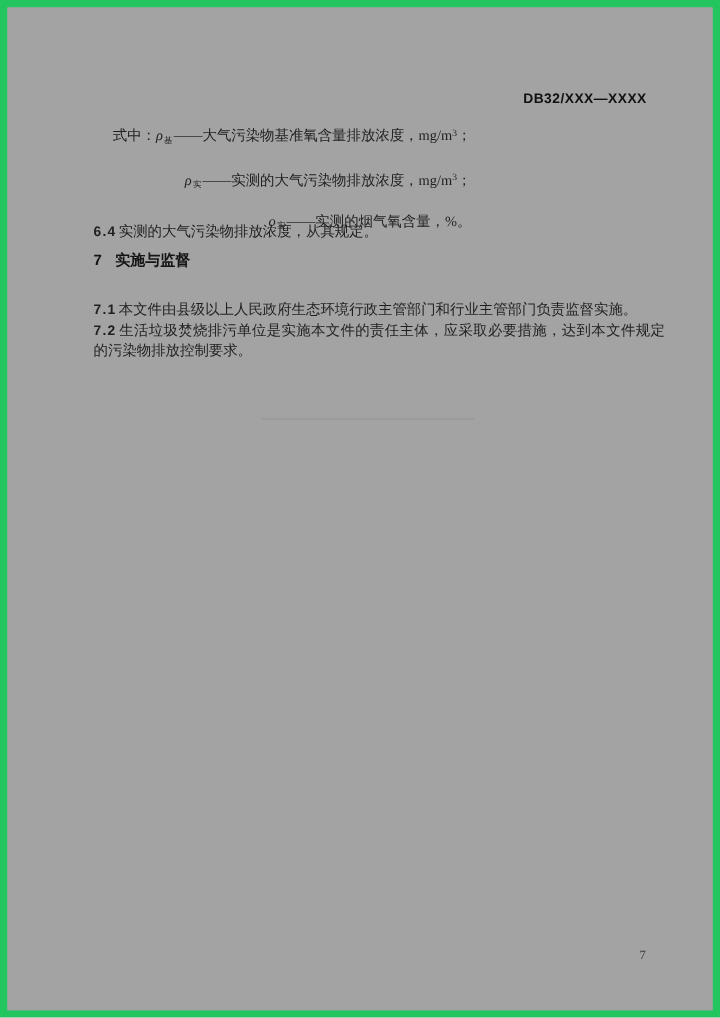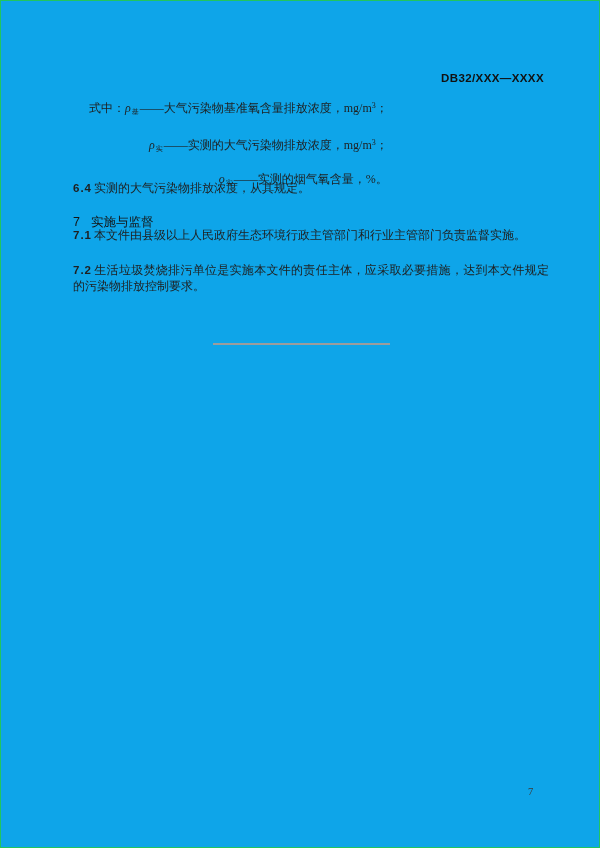--- a/index.html
+++ b/index.html
@@ -1,23 +1,23 @@
 <!DOCTYPE html>
 <html><head>
 <meta charset="utf-8">
 <style>
   html, body { margin: 0; padding: 0; background: #ffffff; }
   .page {
     position: relative;
     width: 600px;
     height: 848px;
-    background: #0ea5e9;
+    background: #a3a3a3;
     font-family: "Liberation Serif", serif;
     color: #1f1f1f;
-    border: 1px solid #22c55e;
+    border: 6px solid #22c55e;
     box-sizing: border-box;
     overflow: hidden;
   }
   .header-code {
     position: absolute;
     top: 71px;
     right: 55px;
     font-family: "Liberation Sans", sans-serif;
     font-size: 11.5px;
     font-weight: 700;
@@ -59,31 +59,31 @@
     font-family: "Liberation Sans", sans-serif;
     font-weight: 700;
     font-size: 11.5px;
     letter-spacing: 1px;
     padding-right: 2px;
   }
   .clause-64 { top: 180px; }
   .section-heading {
     position: absolute;
     left: 72px;
-    top: 213px;
+    top: 203px;
     margin: 0;
     font-size: 12.5px;
-    font-weight: 400;
+    font-weight: 700;
     color: #141414;
   }
   .section-heading .num {
     font-family: "Liberation Sans", sans-serif;
     padding-right: 11px;
   }
-  .clause-71 { top: 227px; }
+  .clause-71 { top: 245px; }
   .clause-72 { top: 262px; }
   .end-divider {
     position: absolute;
     top: 342px;
     left: 212px;
     width: 177px;
     height: 2px;
     background: #9c9c9c;
   }
   .page-number {

